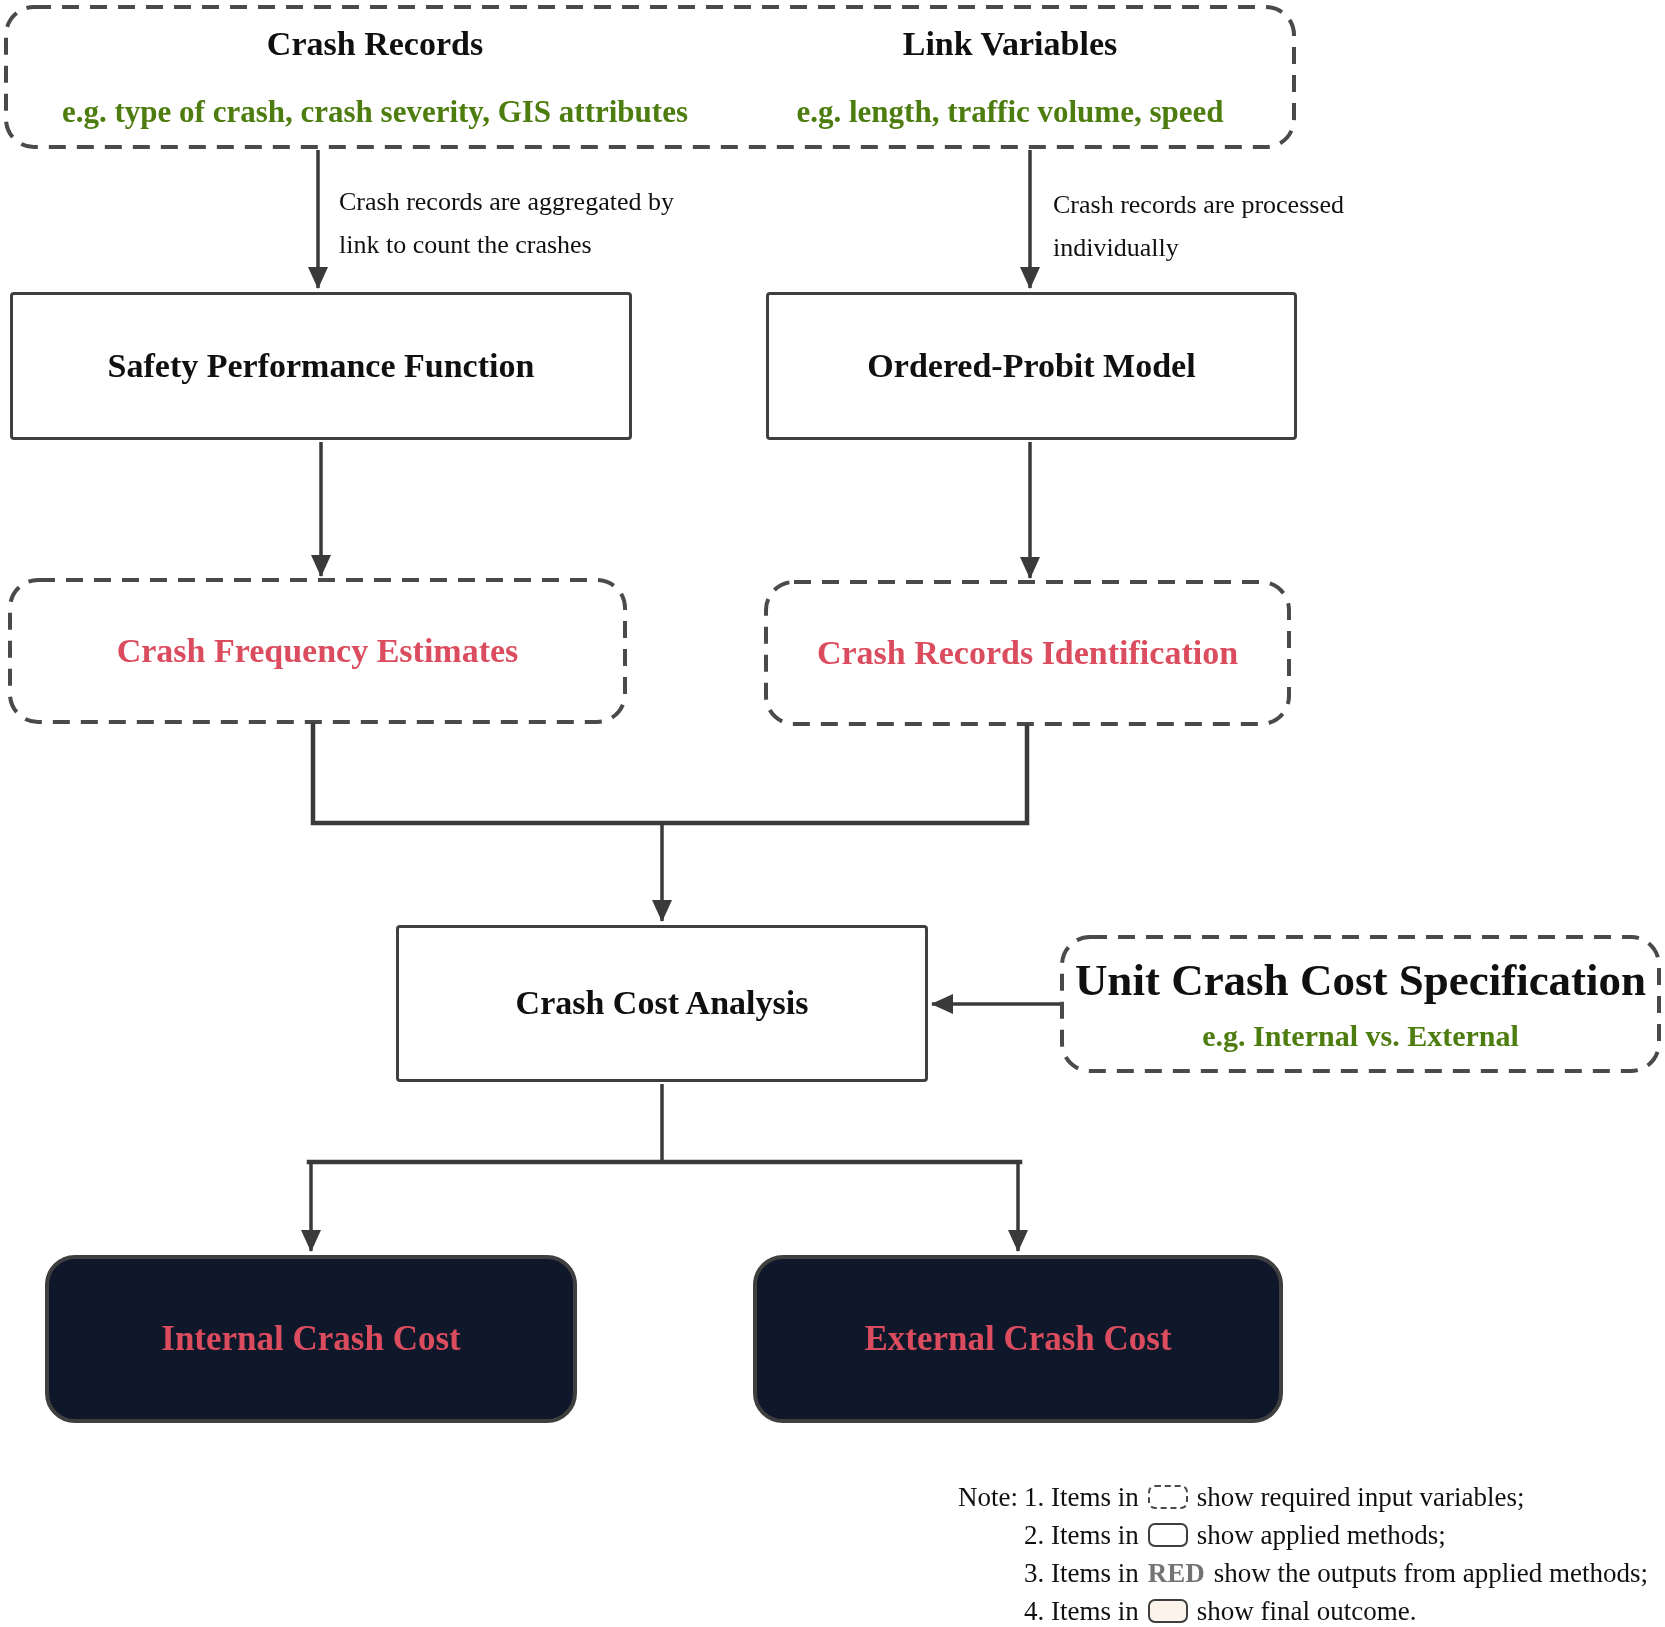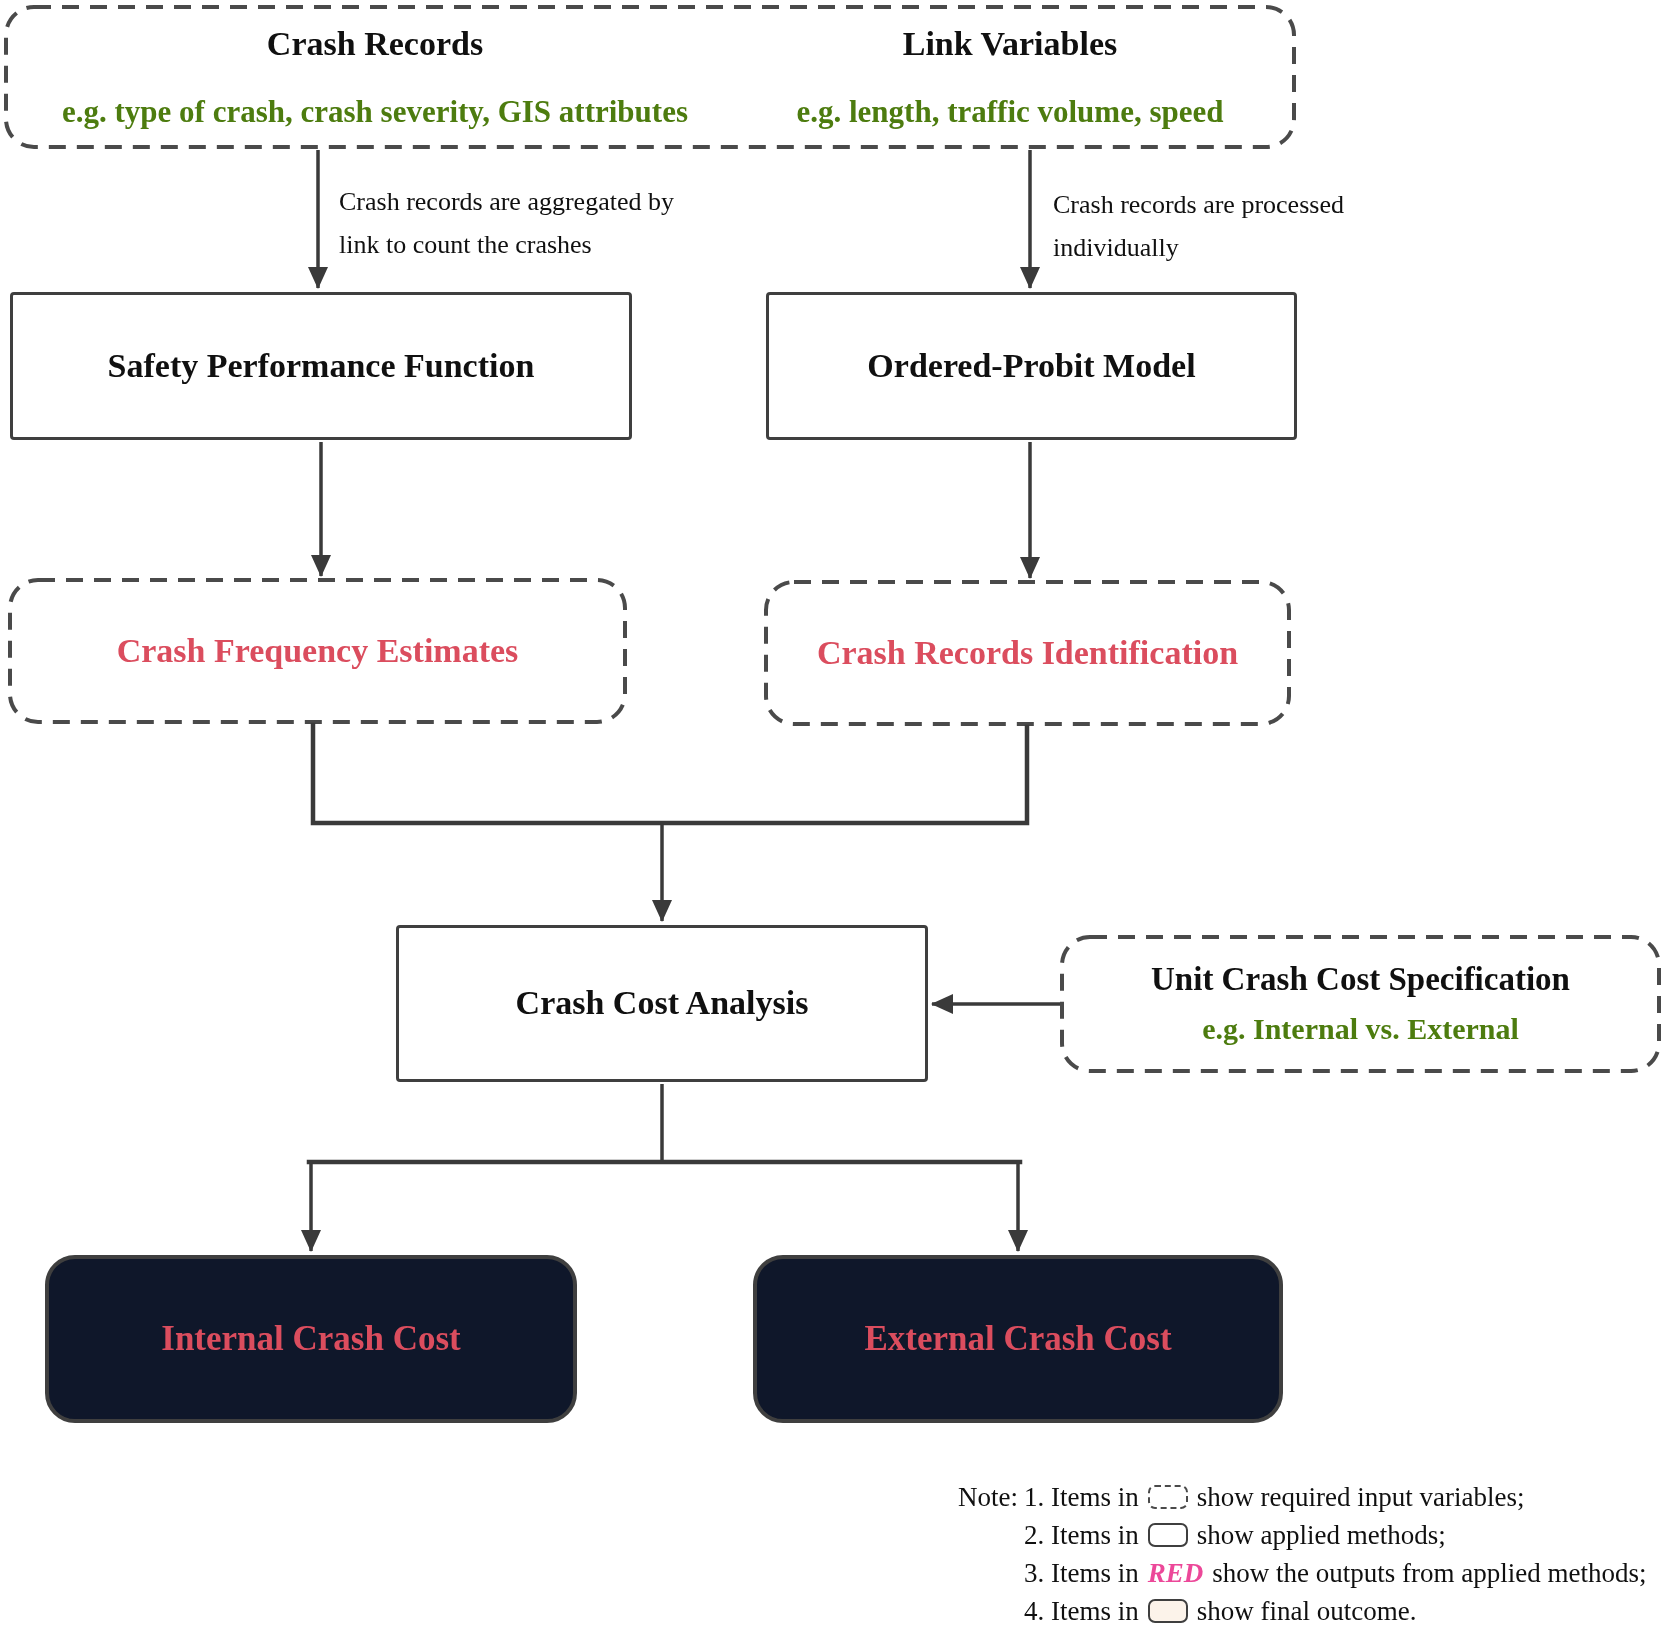--- a/index.html
+++ b/index.html
@@ -17,21 +17,21 @@
   .red-text{color:#db4d5e;}
   .annotation{font-size:26px;line-height:1.65;color:#101010;text-align:left;}
   .note-block{font-size:27px;color:#101010;}
   .note-row{display:flex;align-items:center;height:38px;white-space:nowrap;}
   .note-prefix{display:inline-block;min-width:66px;}
   .legend-icon{display:inline-block;width:40px;height:24px;border-radius:7px;
                margin:0 9px;box-sizing:border-box;flex:0 0 auto;}
   .icon-dashed{border:2.5px dashed #4a4a4a;background:#fff;}
   .icon-solid{border:2.5px solid #3f3f3f;background:#fff;}
   .icon-filled{border:2.5px solid #3f3f3f;background:#fcf3ea;}
-  .note-red{color:#ec4899;font-weight:700;margin:0 9px;font-style:italic;}
+  .note-red{color:#737373;font-weight:700;margin:0 9px;}
 </style>
 </head>
 <body>
 
 <div id="canvas">
 
   <svg class="overlay" viewBox="0 0 1665 1627">
     <defs>
       <marker id="arrow" markerUnits="userSpaceOnUse" markerWidth="24" markerHeight="22" refX="21" refY="10" orient="auto">
         <path d="M0,0 L22,10 L0,20 Z" fill="#3a3a3a"></path>
@@ -90,21 +90,21 @@
   </div>
   <div class="abs box" style="left:766px;top:582px;width:523px;height:142px;">
     <span class="title-lg red-text">Crash Records Identification</span>
   </div>
 
   <div class="abs box solid-box" style="left:396px;top:925px;width:532px;height:157px;">
     <span class="title-lg">Crash Cost Analysis</span>
   </div>
 
   <div class="abs box col" style="left:1062px;top:937px;width:597px;height:134px;justify-content:center;gap:10px;">
-    <div class="title-lg" style="font-size:33px;">Unit Crash Cost Specification</div>
+    <div class="title-lg" style="font-size:45px;">Unit Crash Cost Specification</div>
     <div class="subtitle" style="font-size:30px;">e.g. Internal vs. External</div>
   </div>
 
   <div class="abs box outcome-box" style="left:45px;top:1255px;width:532px;height:168px;">
     <span class="title-xl red-text">Internal Crash Cost</span>
   </div>
   <div class="abs box outcome-box" style="left:753px;top:1255px;width:530px;height:168px;">
     <span class="title-xl red-text">External Crash Cost</span>
   </div>
 

